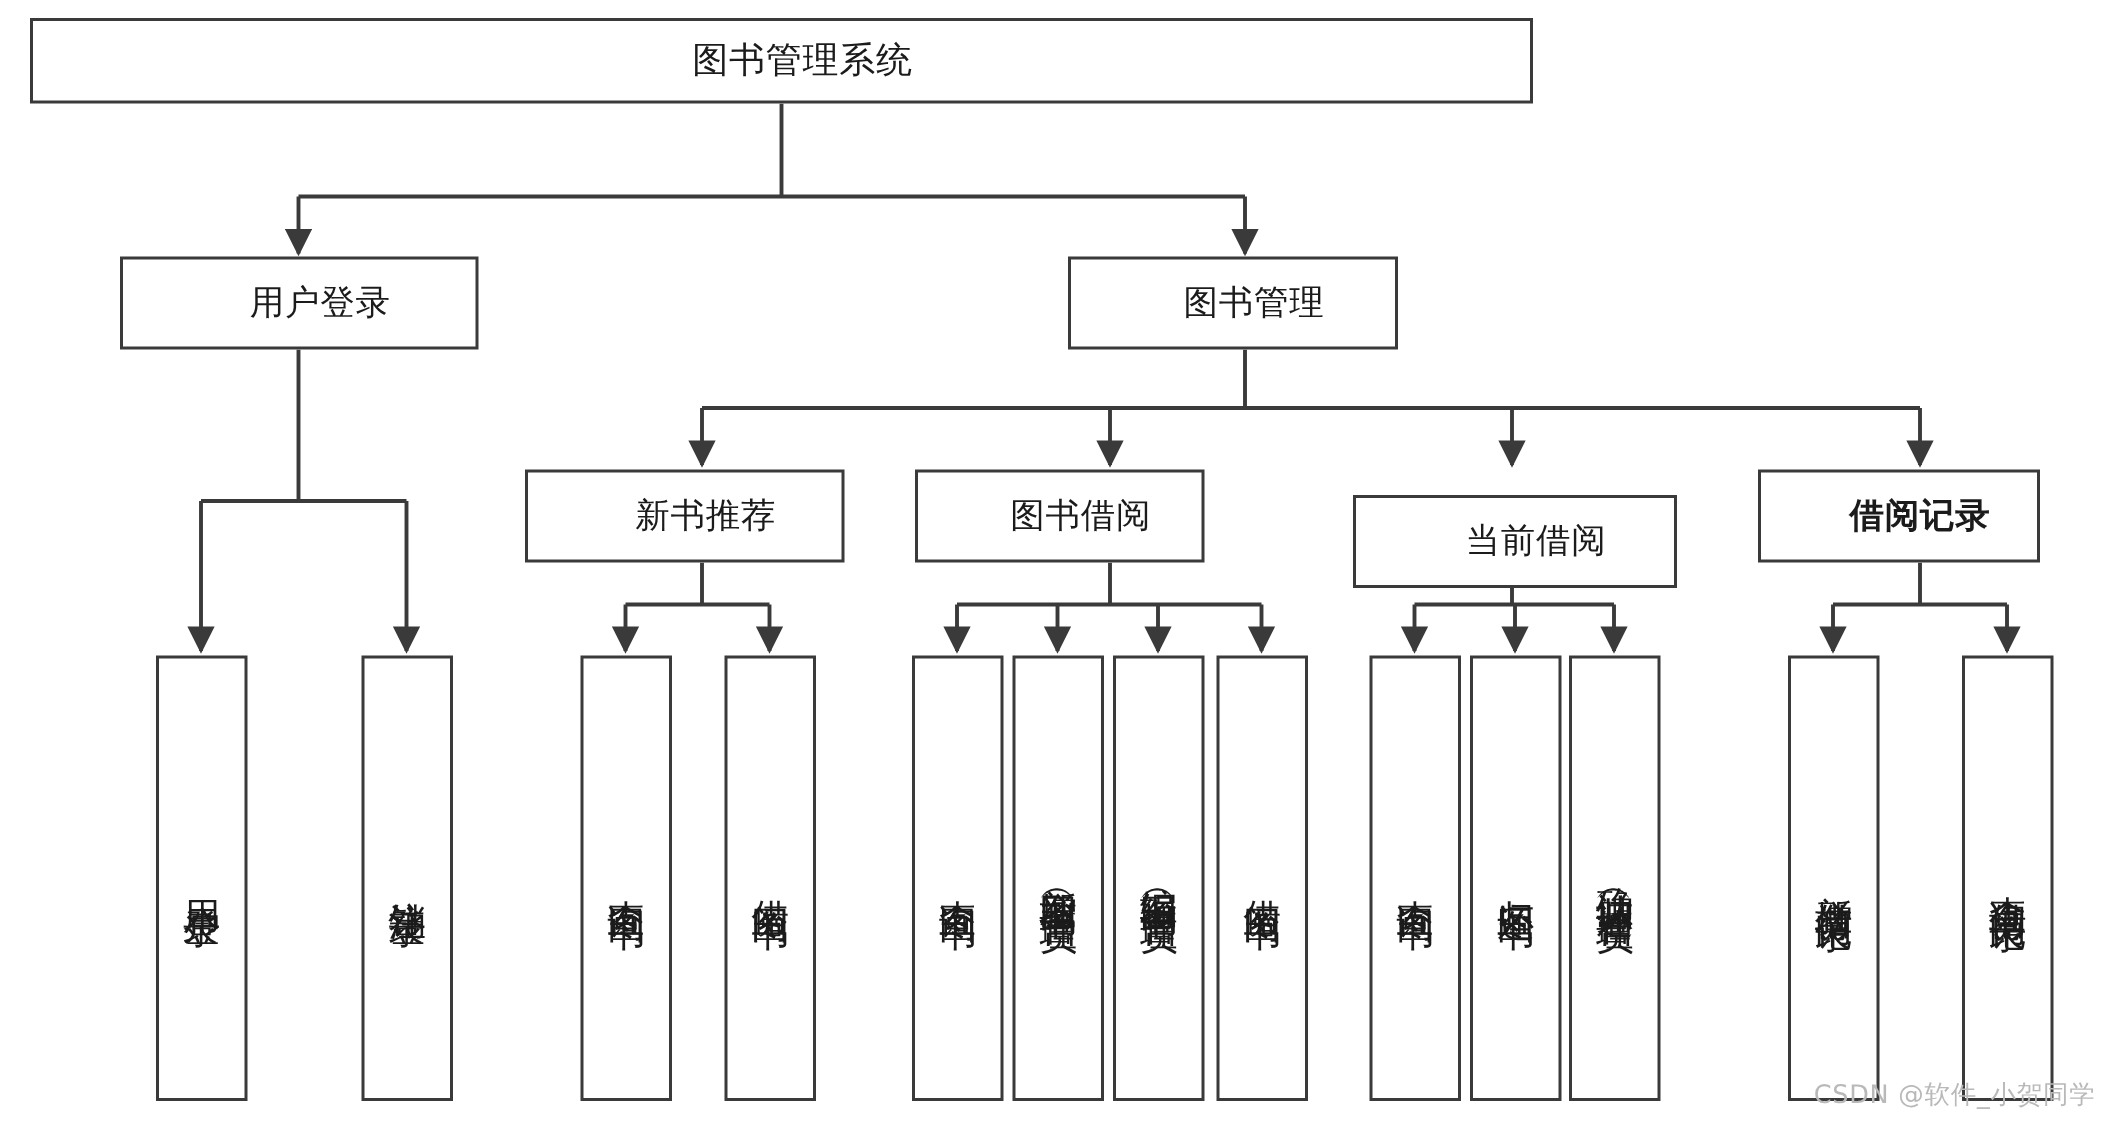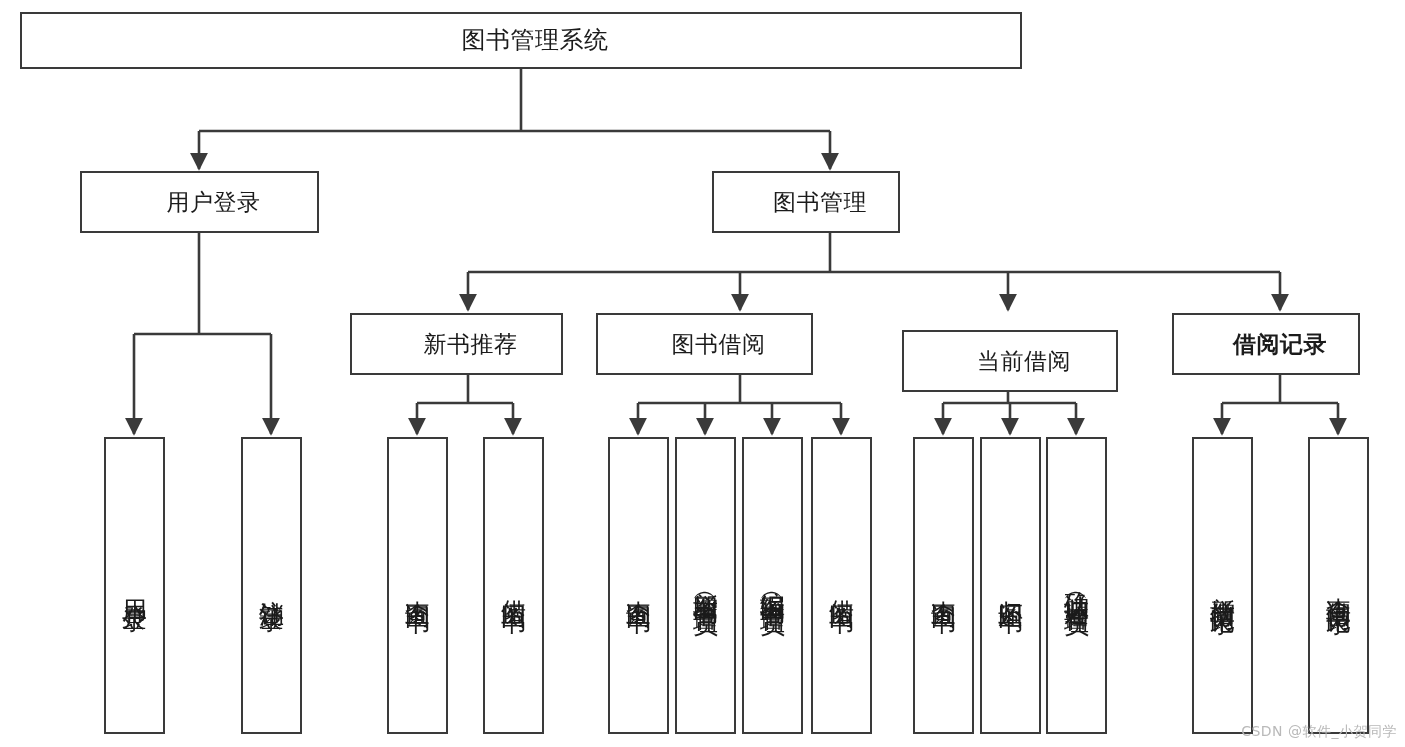--- a/index.html
+++ b/index.html
@@ -58,21 +58,21 @@
     text-orientation: upright;
     font-size: 25px;
     line-height: 1.0;
     letter-spacing: 3px;
     white-space: nowrap;
   }
   .watermark {
     position: absolute;
     right: 8px;
     bottom: 6px;
-    font-size: 14px;
+    font-size: 17px;
     color: #b9b9b9;
     letter-spacing: 0.5px;
     white-space: nowrap;
     pointer-events: none;
   }
 </style>
 </head>
 <body>
 
 <div id="canvas">
@@ -128,29 +128,29 @@
   </svg>
 
   <div class="node horiz root" style="left:20px; top:12px; width:1002px; height:57px;">
     <span class="label">图书管理系统</span>
   </div>
 
   <div class="node horiz" style="left:80px; top:171px; width:239px; height:62px;">
     <span class="label">用户登录</span>
   </div>
 
-  <div class="node horiz" style="left:712px; top:171px; width:188px; height:62px;">
+  <div class="node horiz" style="left:712px; top:171px; width:220px; height:62px;">
     <span class="label">图书管理</span>
   </div>
 
   <div class="node horiz" style="left:350px; top:313px; width:213px; height:62px;">
     <span class="label">新书推荐</span>
   </div>
 
-  <div class="node horiz" style="left:596px; top:313px; width:217px; height:62px;">
+  <div class="node horiz" style="left:610px; top:313px; width:193px; height:62px;">
     <span class="label">图书借阅</span>
   </div>
 
   <div class="node horiz" style="left:902px; top:330px; width:216px; height:62px;">
     <span class="label">当前借阅</span>
   </div>
 
   <div class="node horiz" style="left:1172px; top:313px; width:188px; height:62px;font-weight:bold;">
     <span class="label">借阅记录</span>
   </div>

